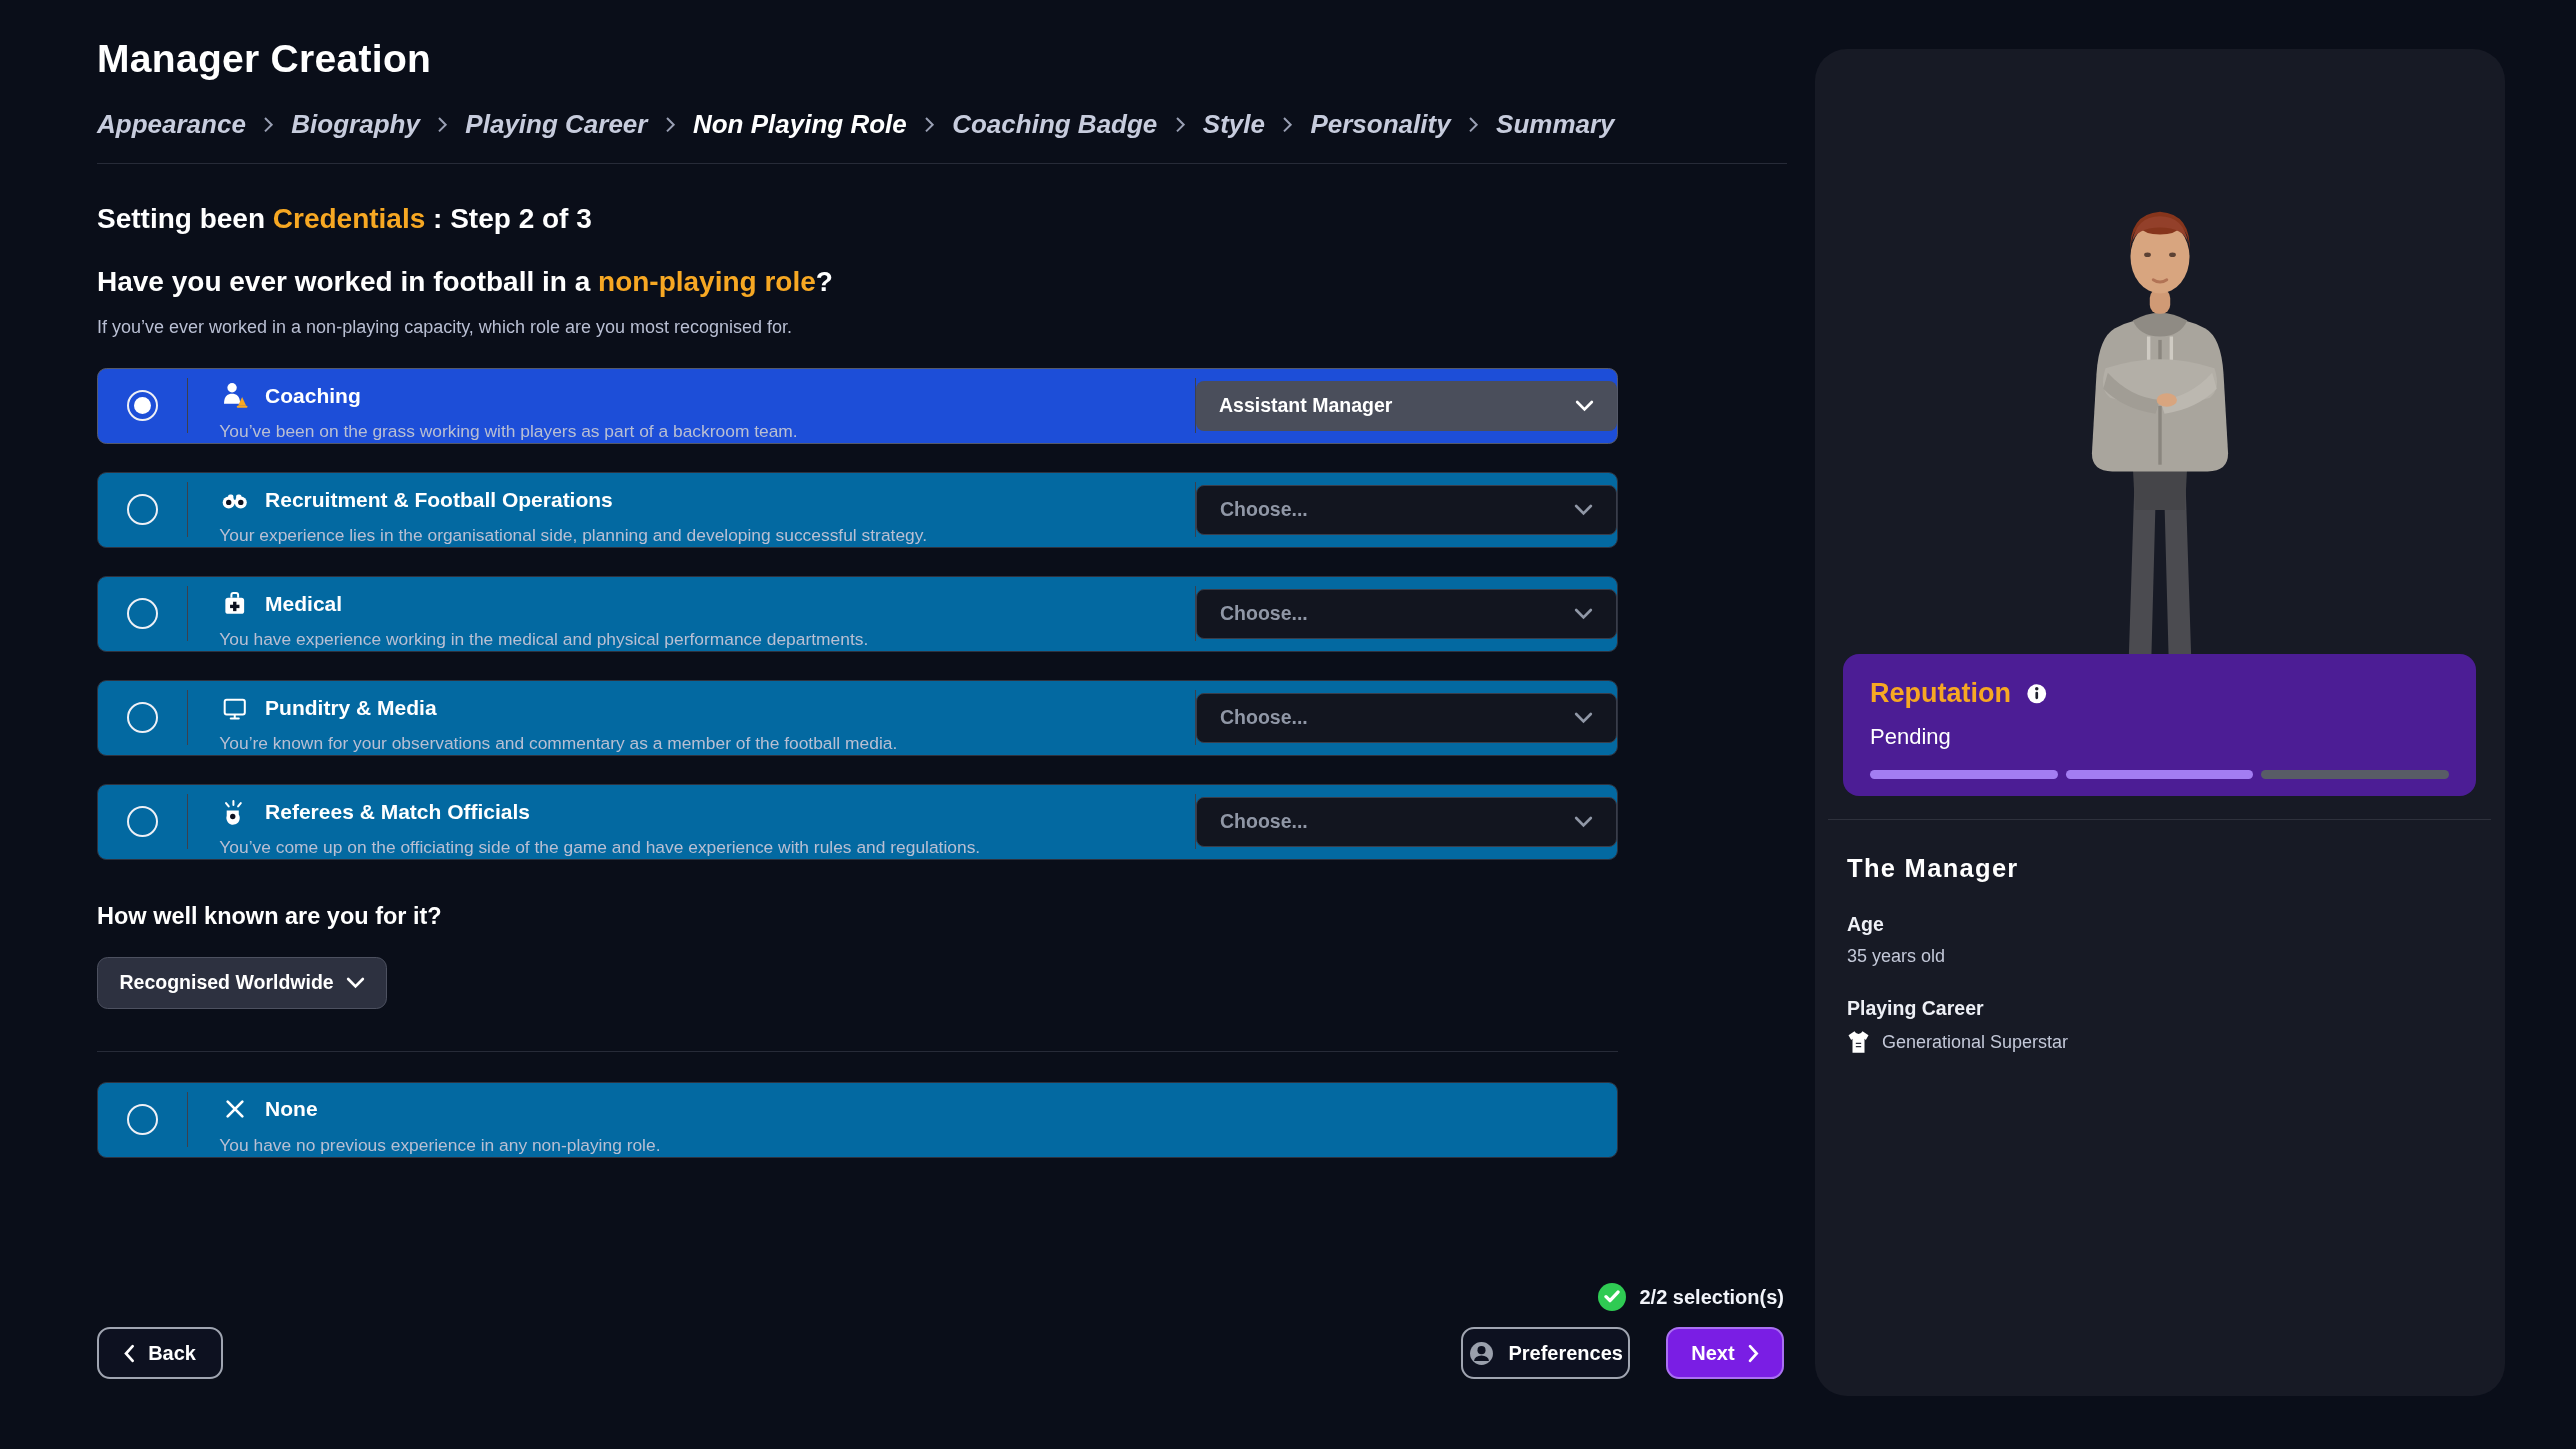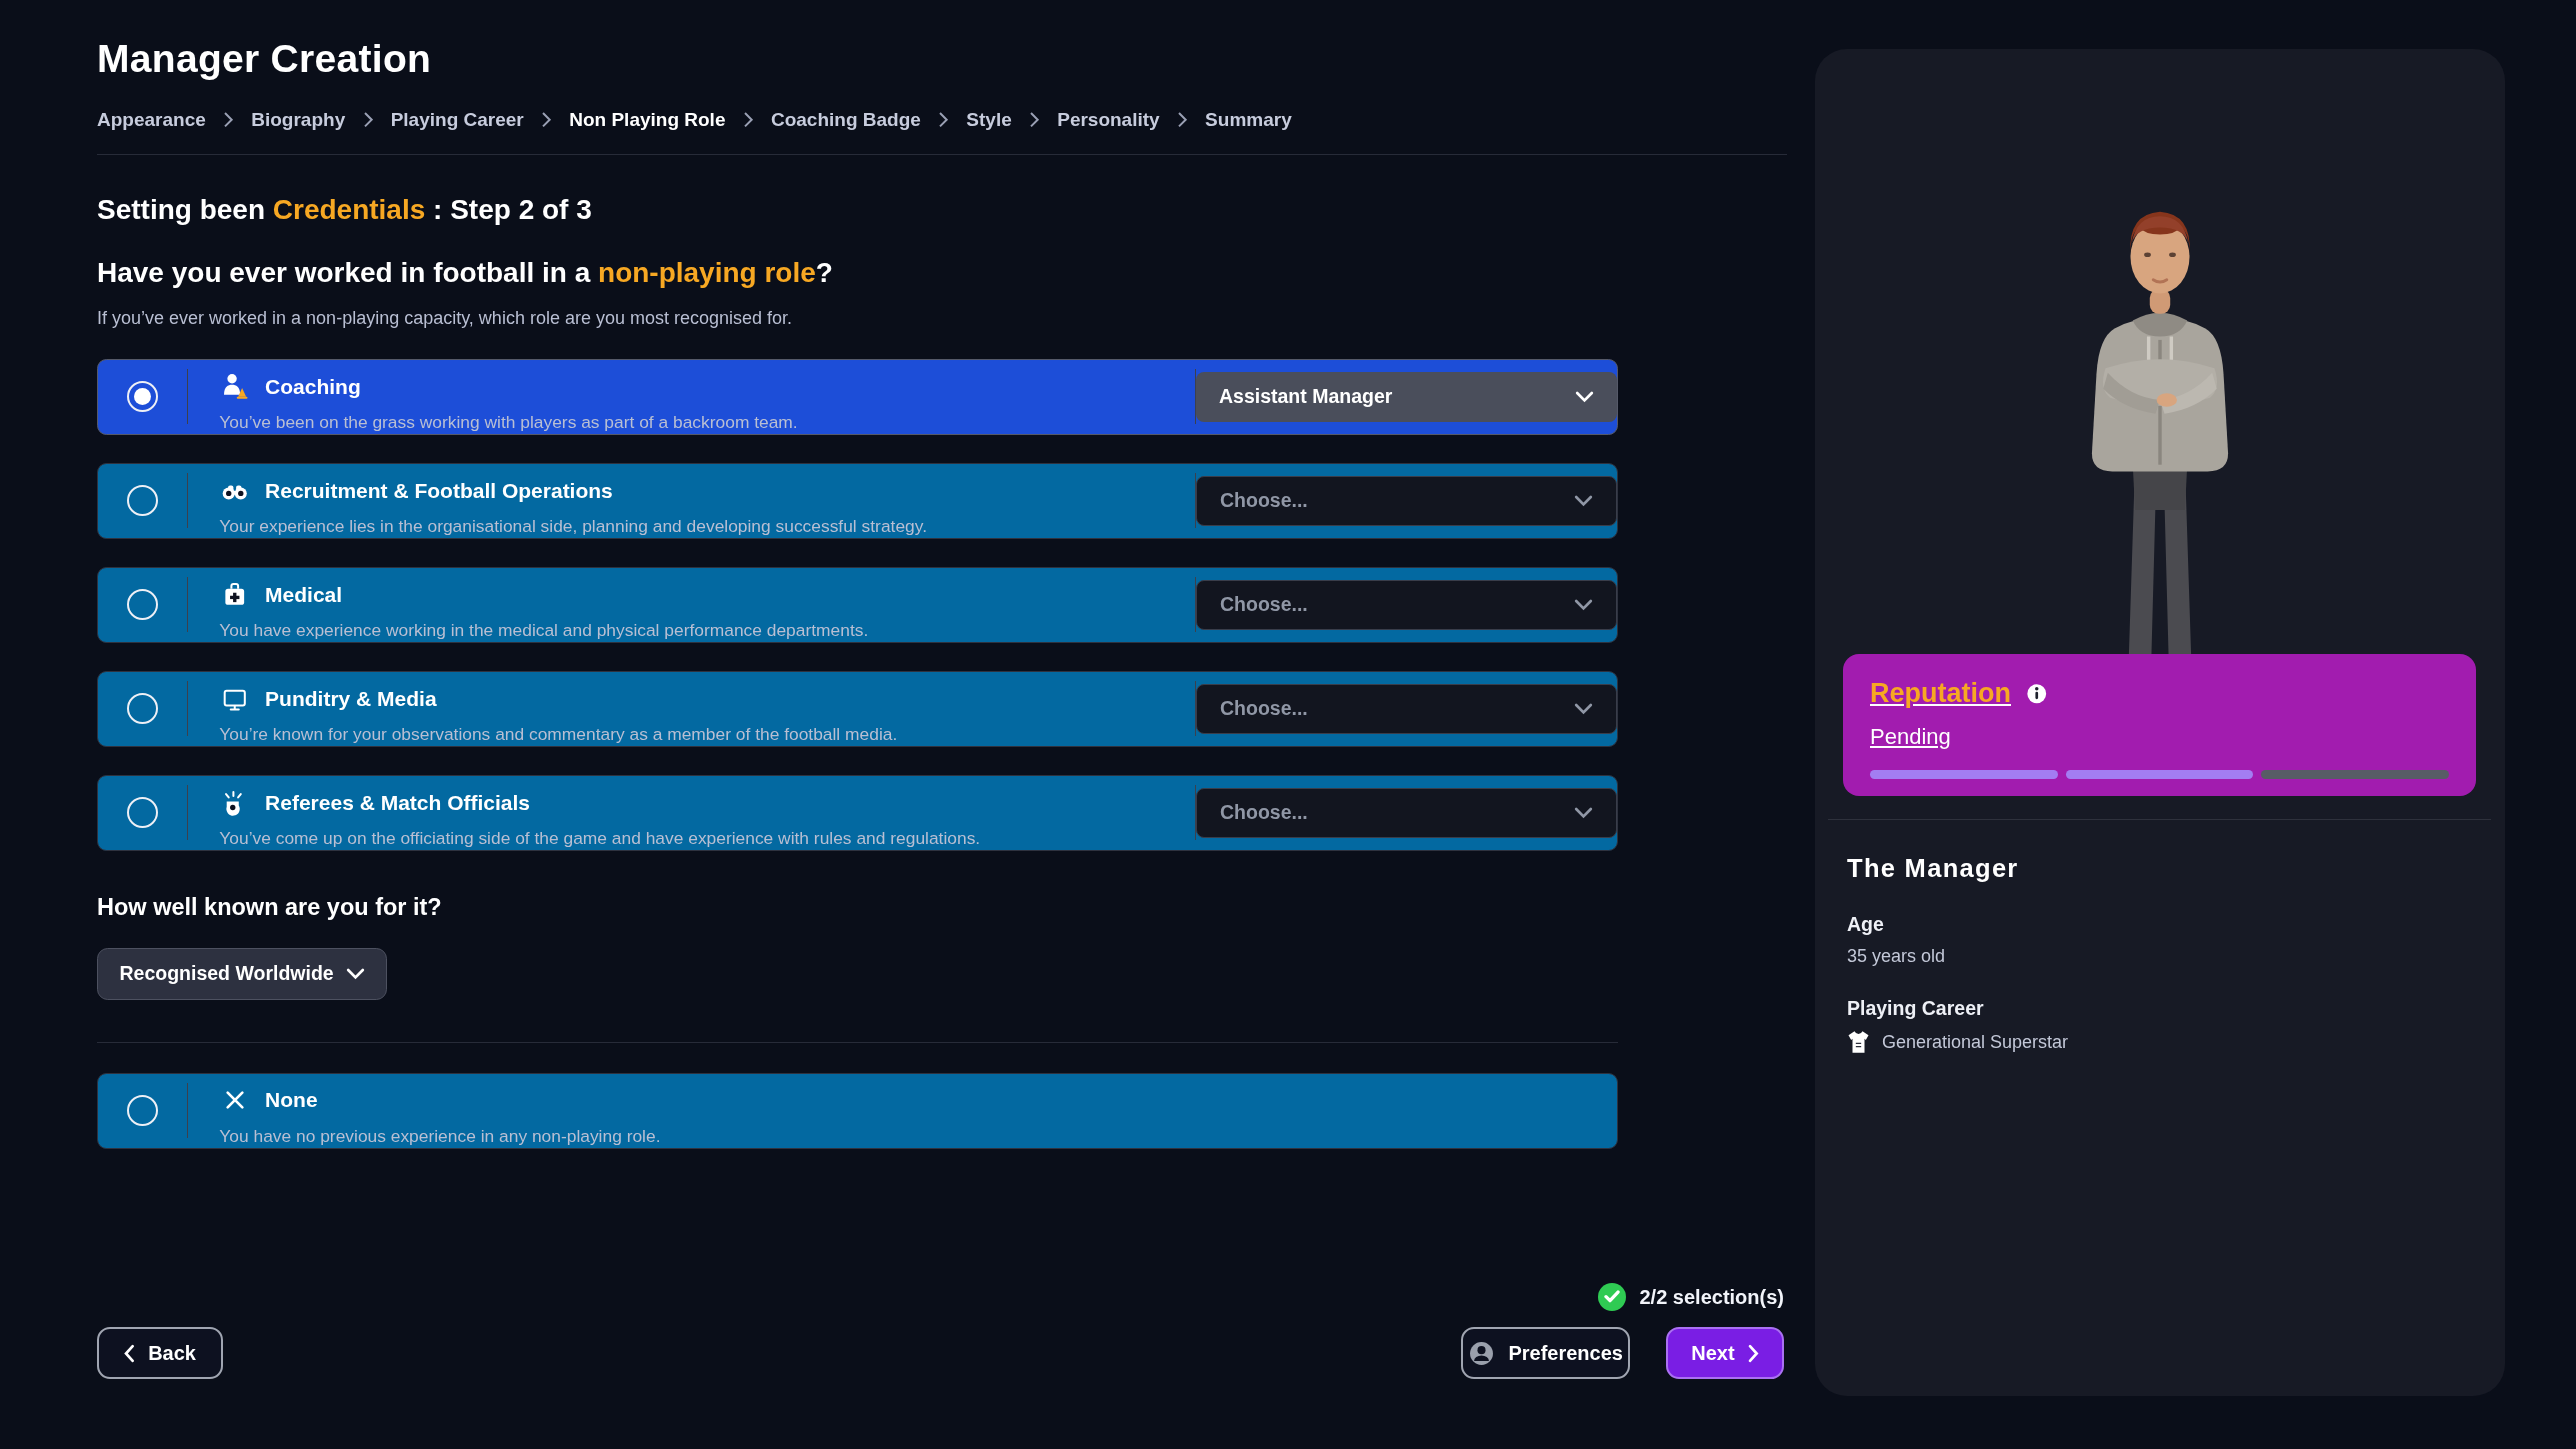--- a/index.html
+++ b/index.html
@@ -4,21 +4,21 @@
 <style>
   * { margin:0; padding:0; box-sizing:border-box; }
   html,body { width:2576px; height:1449px; background:#0a0e19; overflow:hidden;
               font-family:"Liberation Sans", sans-serif; color:#fff; }
 
   
   .main { position:absolute; left:97px; top:37px; width:1690px; }
   .page-title { font-size:39px; font-weight:700; letter-spacing:0.3px; }
 
   .breadcrumb { display:flex; align-items:center; gap:17.4px; margin-top:28px; }
-  .crumb { font-size:19px; color:#c7ccdd; font-weight:600; cursor:pointer; }
+  .crumb { font-size:26px; color:#c7ccdd; font-weight:600; cursor:pointer;font-style:italic; }
   .crumb.active { color:#ffffff; font-weight:800; }
   .crumb-sep { width:10.7px; height:17.4px; display:flex; align-items:center; }
   .crumb-sep svg { stroke:#9aa0b4; }
 
   .hdr-divider { margin-top:23px; height:1.3px; background:#272b38; width:1690px; }
 
   .step-heading { margin-top:39px; font-size:28px; font-weight:800; }
   .accent { color:#f7a823; }
   .question-heading { margin-top:31px; font-size:28px; font-weight:800; }
   .subtext { margin-top:19px; font-size:18px; color:#b9bfd3; }
@@ -72,21 +72,21 @@
   .btn-ghost { background:#0d1120; border:2.7px solid #a0a5b1; color:#fff; }
   .btn-back { width:126px; }
   .btn-prefs { width:169px; margin-left:auto; }
   .btn-next { width:118px; margin-left:36px; background:#7a1ee4; border:2.7px solid #aa70f2; color:#fff; }
 
   
   .side-panel { position:absolute; left:1815px; top:49px; width:690px; height:1347px;
                 background:#171a25; border-radius:32px; }
   .avatar-wrap { position:absolute; top:81px; left:0; right:0; display:flex; justify-content:center; }
   .rep-card { position:absolute; left:28px; top:605px; width:633px; height:142px;
-              background:#a21caf; border-radius:16px; padding:24px 27px;text-decoration:underline; }
+              background:#4c1d95; border-radius:16px; padding:24px 27px; }
   .rep-title-line { display:flex; align-items:center; gap:14.8px; }
   .rep-title { font-size:27px; font-weight:800; color:#f7a823; }
   .rep-status { margin-top:14.8px; font-size:22px; color:#ffffff; }
   .rep-bar { margin-top:20px; display:flex; gap:8px; }
   .seg { flex:1; height:9.4px; border-radius:4.7px; }
   .seg.filled { background:#a37df2; }
   .seg.empty { background:#585c66; }
 
   .panel-divider { position:absolute; left:13.4px; top:770px; width:663px; height:1.3px; background:#2e313c; }
 

